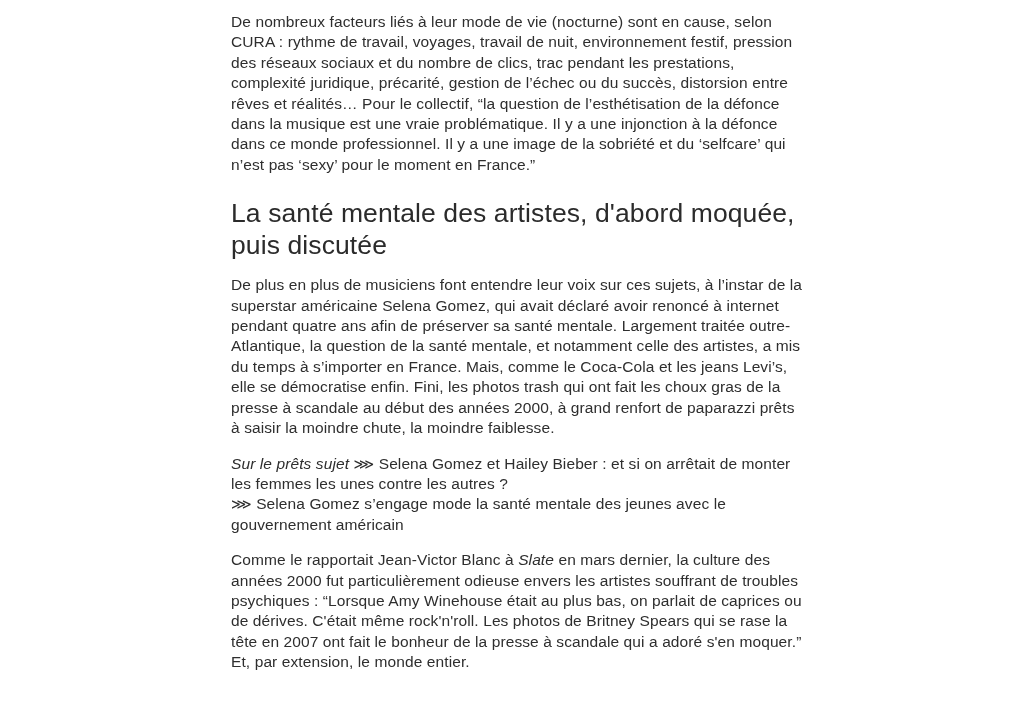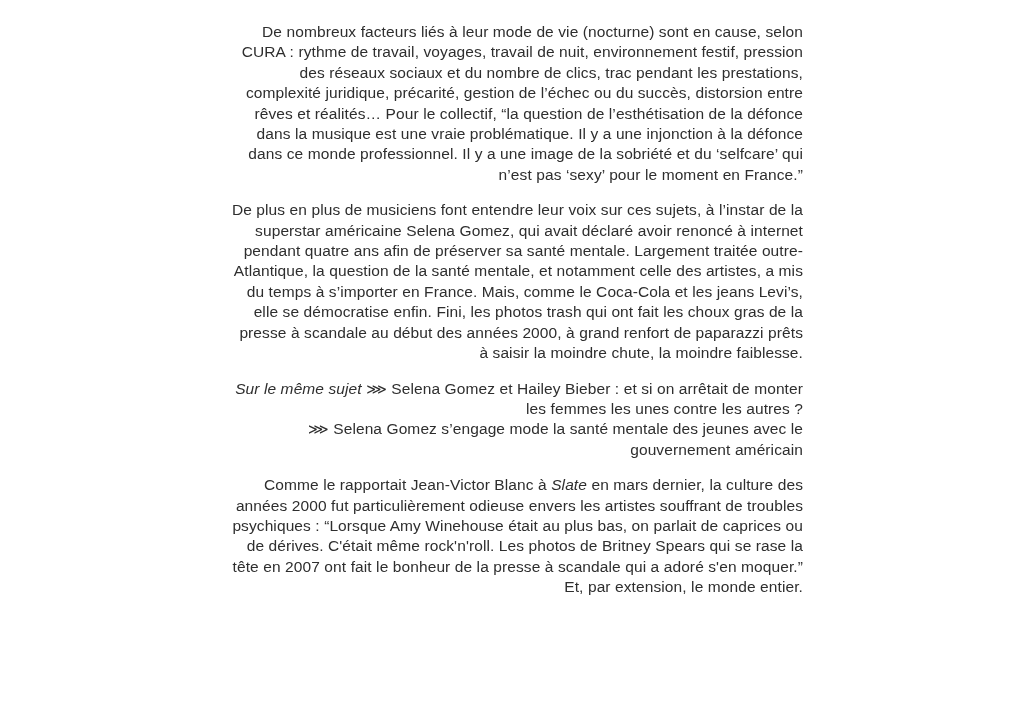--- a/index.html
+++ b/index.html
@@ -11,25 +11,24 @@
     width: 1024px;
     height: 715px;
     overflow: hidden;
     font-family: "Liberation Sans", sans-serif;
     color: #2e2e2e;
     -webkit-font-smoothing: antialiased;
   }
   .content {
     width: 572px;
     margin: 0 0 0 231px;
-    padding-top: 22px;
+    padding-top: 12px;
     font-size: 15.5px;
     line-height: 20.4px;
     letter-spacing: 0.1px;
-    text-align: right;
   }
   p.para {
     margin: 0 0 15px 0;
   }
   h2.heading {
     font-size: 26.5px;
     line-height: 32px;
     font-weight: 500;
     letter-spacing: 0.1px;
     color: #2b2b2b;
@@ -48,25 +47,26 @@
     cursor: pointer;
   }
 </style>
 </head>
 <body>
 
 <main class="content">
 
   <p class="para">De nombreux facteurs liés à leur mode de vie (nocturne) sont en cause, selon CURA : rythme de travail, voyages, travail de nuit, environnement festif, pression des réseaux sociaux et du nombre de clics, trac pendant les prestations, complexité juridique, précarité, gestion de l’échec ou du succès, distorsion entre rêves et réalités… Pour le collectif, “la question de l’esthétisation de la défonce dans la musique est une vraie problématique. Il y a une injonction à la défonce dans ce monde professionnel. Il y a une image de la sobriété et du ‘selfcare’ qui n’est pas ‘sexy’ pour le moment en France.”</p>
 
+  <h2 class="heading">La santé mentale des artistes, d'abord moquée, puis discutée</h2>
 
   <p class="para">De plus en plus de musiciens font entendre leur voix sur ces sujets, à l’instar de la superstar américaine Selena Gomez, qui avait déclaré avoir renoncé à internet pendant quatre ans afin de préserver sa santé mentale. Largement traitée outre-Atlantique, la question de la santé mentale, et notamment celle des artistes, a mis du temps à s’importer en France. Mais, comme le Coca-Cola et les jeans Levi’s, elle se démocratise enfin. Fini, les photos trash qui ont fait les choux gras de la presse à scandale au début des années 2000, à grand renfort de paparazzi prêts à saisir la moindre chute, la moindre faiblesse.</p>
 
   <p class="para">
-    <em class="it">Sur le même sujet</em>
+    <em class="it">Sur le prêts sujet</em>
     <span class="chev">⋙</span>
     <span class="rel-link">Selena Gomez et Hailey Bieber : et si on arrêtait de monter les femmes les unes contre les autres ?</span>
     <br>
     <span class="chev">⋙</span>
     <span class="rel-link">Selena Gomez s’engage mode la santé mentale des jeunes avec le gouvernement américain</span>
   </p>
 
   <p class="para"><span>Comme le rapportait Jean-Victor Blanc à </span><em class="it">Slate</em><span> en mars dernier, la culture des années 2000 fut particulièrement odieuse envers les artistes souffrant de troubles psychiques : “Lorsque Amy Winehouse était au plus bas, on parlait de caprices ou de dérives. C'était même rock'n'roll. Les photos de Britney Spears qui se rase la tête en 2007 ont fait le bonheur de la presse à scandale qui a adoré s'en moquer.” Et, par extension, le monde entier.</span></p>
 
 </main>

